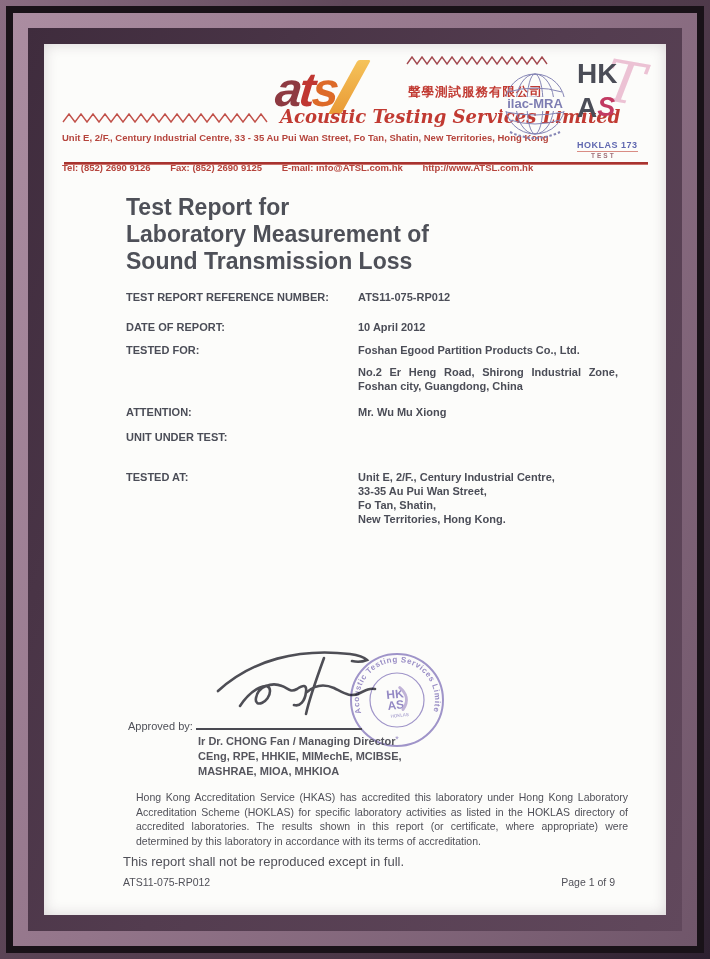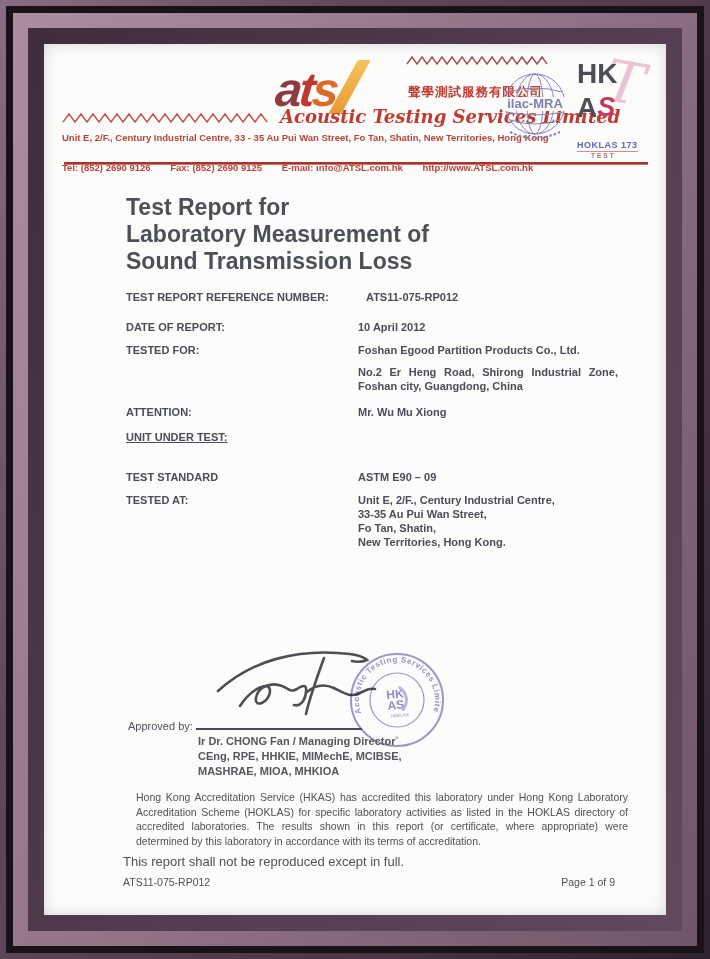--- a/index.html
+++ b/index.html
@@ -47,25 +47,25 @@
   .hkas-test{font-size:6.5px;font-weight:700;color:#a07078;letter-spacing:2px;margin-left:14px;}
 
   
   .title{position:absolute;left:82px;top:150px;font-size:23px;font-weight:700;line-height:27px;color:#4e5058;}
 
   
   .fields{position:absolute;left:82px;top:246px;width:500px;font-size:11px;line-height:14px;}
   .row{display:flex;align-items:flex-start;font-weight:700;color:#4b4d57;}
   .row .flabel{width:232px;flex:0 0 232px;}
   .row .fvalue{width:260px;flex:0 0 260px;}
-  .row:nth-child(1){margin-bottom:16px;justify-content:space-between;}
+  .row:nth-child(1){margin-bottom:16px;}
   .row:nth-child(2){margin-bottom:9px;}
   .row:nth-child(3){margin-bottom:12px;}
   .row:nth-child(4){margin-bottom:11px;align-items:flex-end;}
-  .row:nth-child(5){margin-bottom:26px;text-decoration:underline;}
+  .row:nth-child(5){margin-bottom:26px;}
   .row:nth-child(6){margin-bottom:9px;}
   .jline{text-align:justify;text-align-last:justify;}
   .gap{height:8px;}
 
   
   .sig-svg{position:absolute;left:168px;top:598px;}
   .stamp{position:absolute;left:303px;top:606px;opacity:.85;mix-blend-mode:multiply;}
   .approved-by{position:absolute;left:84px;top:676px;font-size:11px;color:#4e5058;}
   .sig-line{position:absolute;left:152px;top:684px;width:166px;height:2px;background:#4a4a52;}
   .approver{position:absolute;left:154px;top:690px;font-size:11px;line-height:15px;font-weight:700;color:#55555d;}
@@ -168,26 +168,20 @@
                 </div>
               </div>
               <div class="row">
                 <div class="flabel">ATTENTION:</div>
                 <div class="fvalue">
                   <div>Mr. Wu Mu Xiong</div>
                 </div>
               </div>
               <div class="row">
                 <div class="flabel">UNIT UNDER TEST:</div>
-              </div>
-              <div class="row">
-                <div class="flabel">TEST STANDARD</div>
-                <div class="fvalue">
-                  <div>ASTM E90 – 09</div>
-                </div>
               </div>
               <div class="row">
                 <div class="flabel">TESTED AT:</div>
                 <div class="fvalue">
                   <div>Unit E, 2/F., Century Industrial Centre,</div>
                   <div>33-35 Au Pui Wan Street,</div>
                   <div>Fo Tan, Shatin,</div>
                   <div>New Territories, Hong Kong.</div>
                 </div>
               </div>

